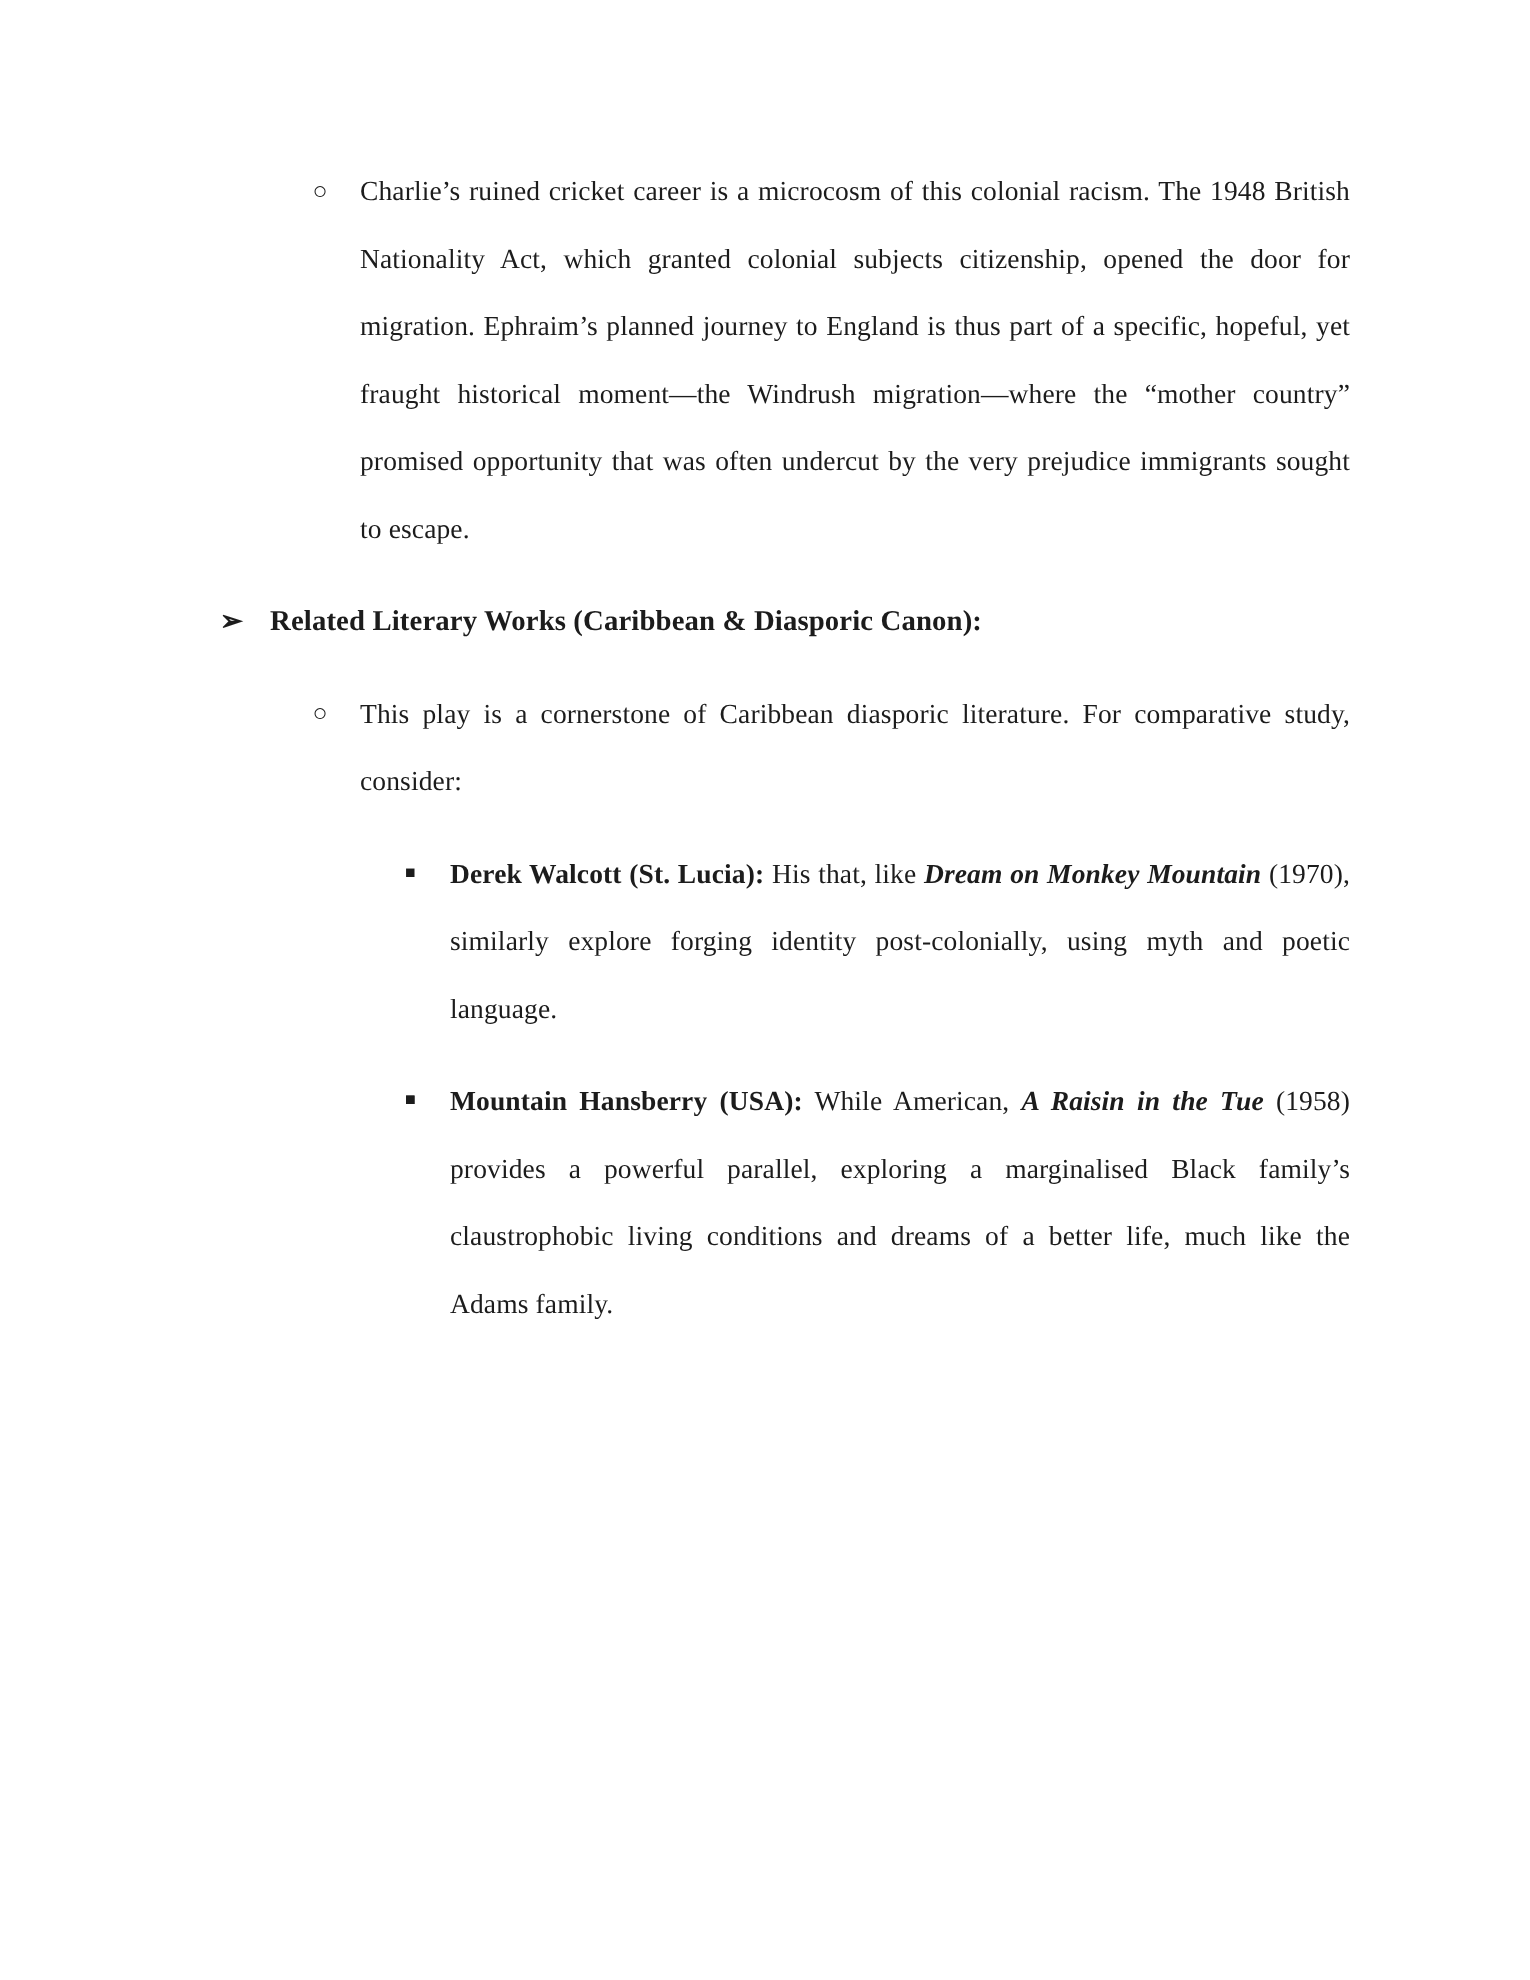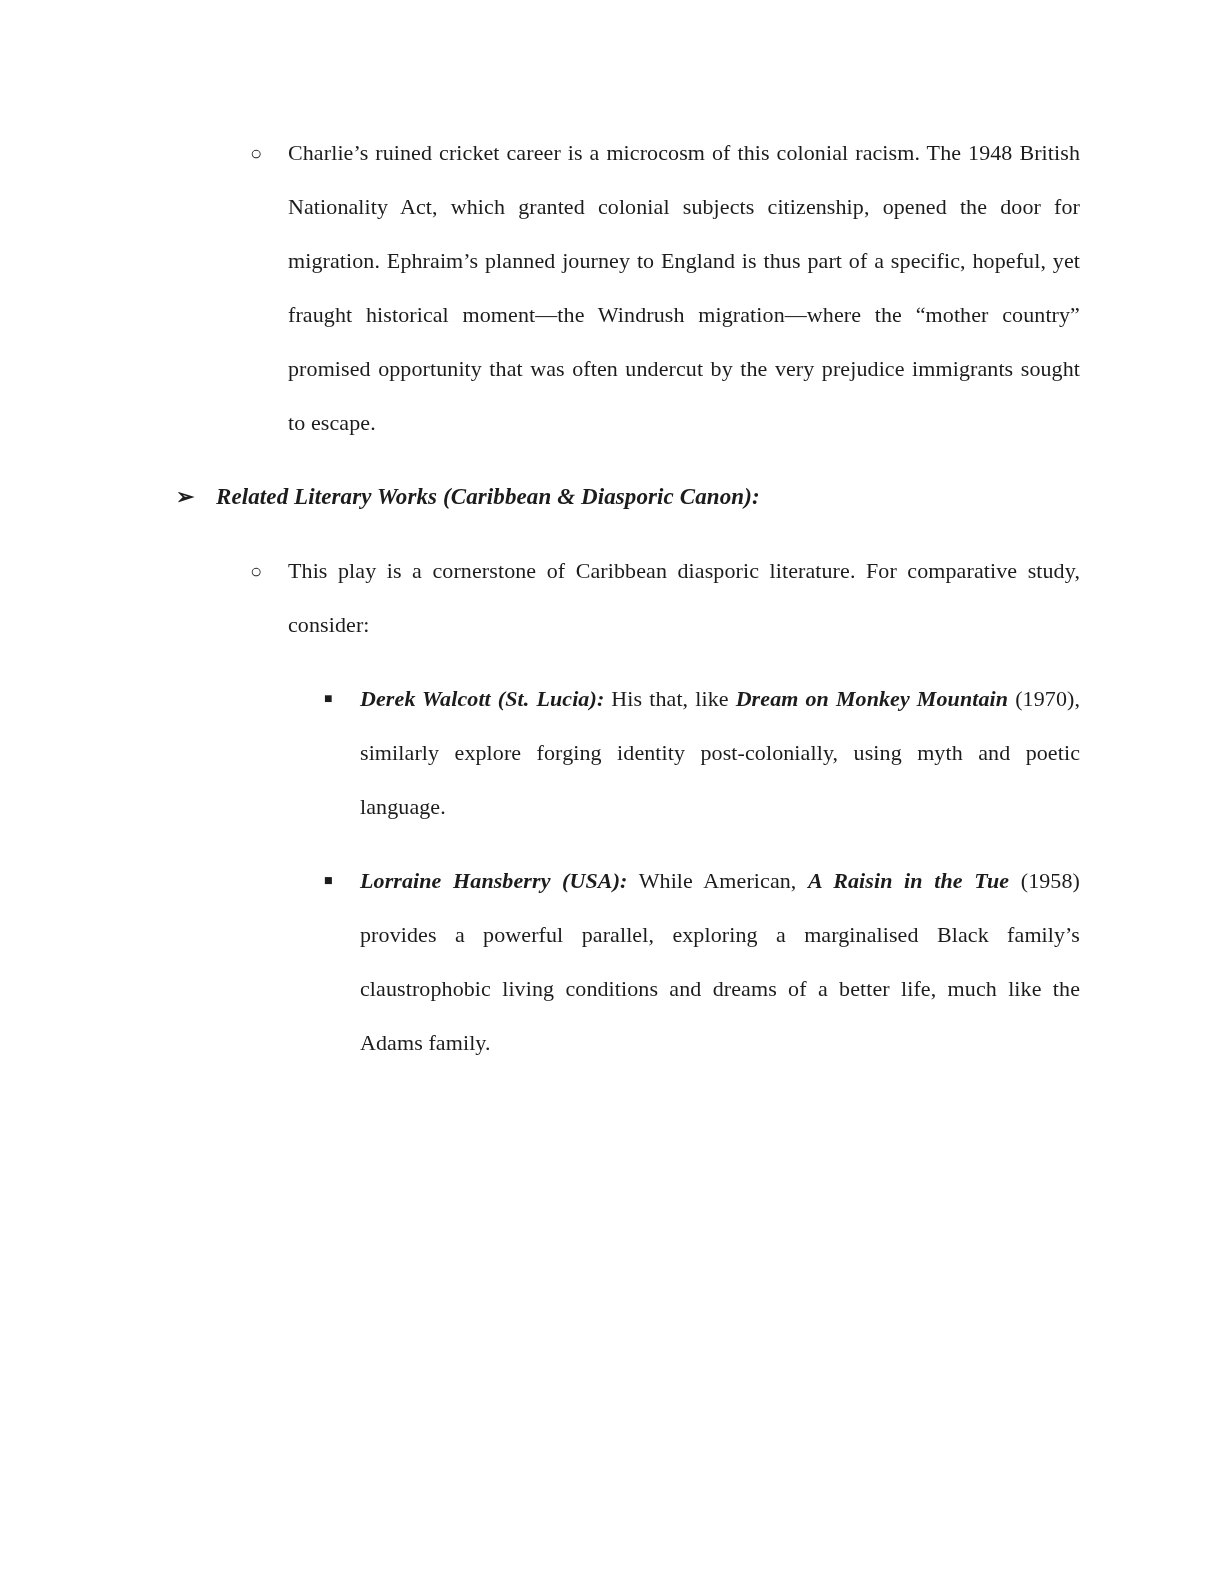--- a/index.html
+++ b/index.html
@@ -41,28 +41,28 @@
   .heading {
     padding-left: 72px;
     font-weight: bold;
     text-align: left;
     font-size: 23px;
   }
   .heading > .marker { left: 32px; font-size: 22px; font-weight: bold; }
   
   .level-2 { padding-left: 216px; }
   .level-2 > .marker { left: 180px; font-size: 14px; }
-  b { font-weight: bold; font-style: italic; }
+  b { font-weight: bold; }
   i { font-style: italic; font-weight: bold; }
 </style>
 </head>
 <body>
 
 <div class="page">
   <div class="doc">
       <div class="block level-1"><span class="marker">○</span><span class="text"><span>Charlie’s ruined cricket career is a microcosm of this colonial racism. The 1948 British Nationality Act, which granted colonial subjects citizenship, opened the door for migration. Ephraim’s planned journey to England is thus part of a specific, hopeful, yet fraught historical moment—the Windrush migration—where the “mother country” promised opportunity that was often undercut by the very prejudice immigrants sought to escape.</span></span></div>
       <div class="block heading"><span class="marker">➢</span><span class="text"><b>Related Literary Works (Caribbean &amp; Diasporic Canon):</b></span></div>
       <div class="block level-1"><span class="marker">○</span><span class="text"><span>This play is a cornerstone of Caribbean diasporic literature. For comparative study, consider:</span></span></div>
       <div class="block level-2"><span class="marker">■</span><span class="text"><b>Derek Walcott (St. Lucia):</b><span> His that, like </span><i>Dream on Monkey Mountain</i><span> (1970), similarly explore forging identity post-colonially, using myth and poetic language.</span></span></div>
       <div class="block level-2"><span class="marker">■</span></div>
-      <div class="block level-2"><span class="marker">■</span><span class="text"><b>Lorraine Hansberry (USA):</b><span> While American, </span><i>A Raisin in the Tue</i><span> (1958) provides a powerful parallel, exploring a marginalised Black family’s claustrophobic living conditions and dreams of a better life, much like the Adams family.</span></span></div>
+      <div class="block level-2"><span class="marker">■</span><span class="text"><b>Mountain Hansberry (USA):</b><span> While American, </span><i>A Raisin in the Tue</i><span> (1958) provides a powerful parallel, exploring a marginalised Black family’s claustrophobic living conditions and dreams of a better life, much like the Adams family.</span></span></div>
     </div>
 </div>
 
 </body></html>

